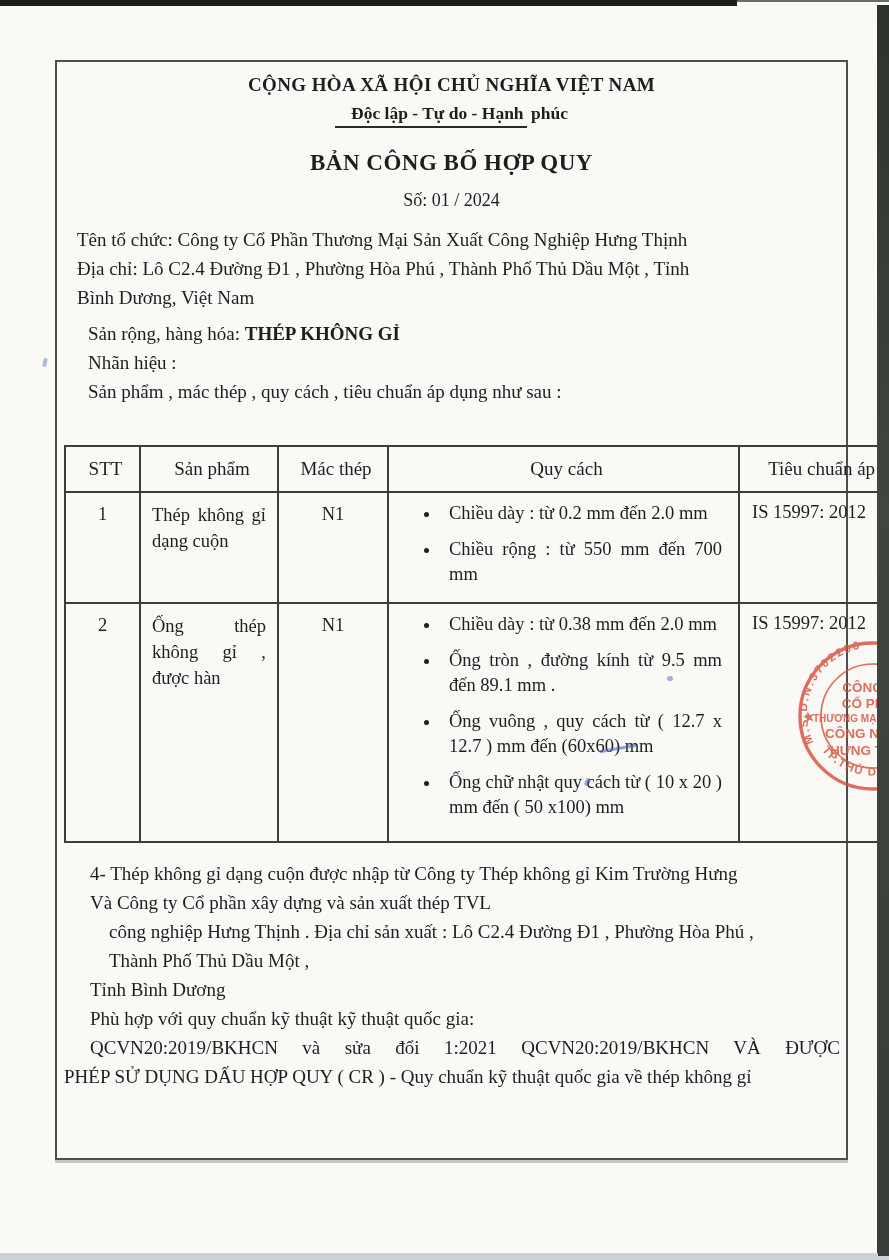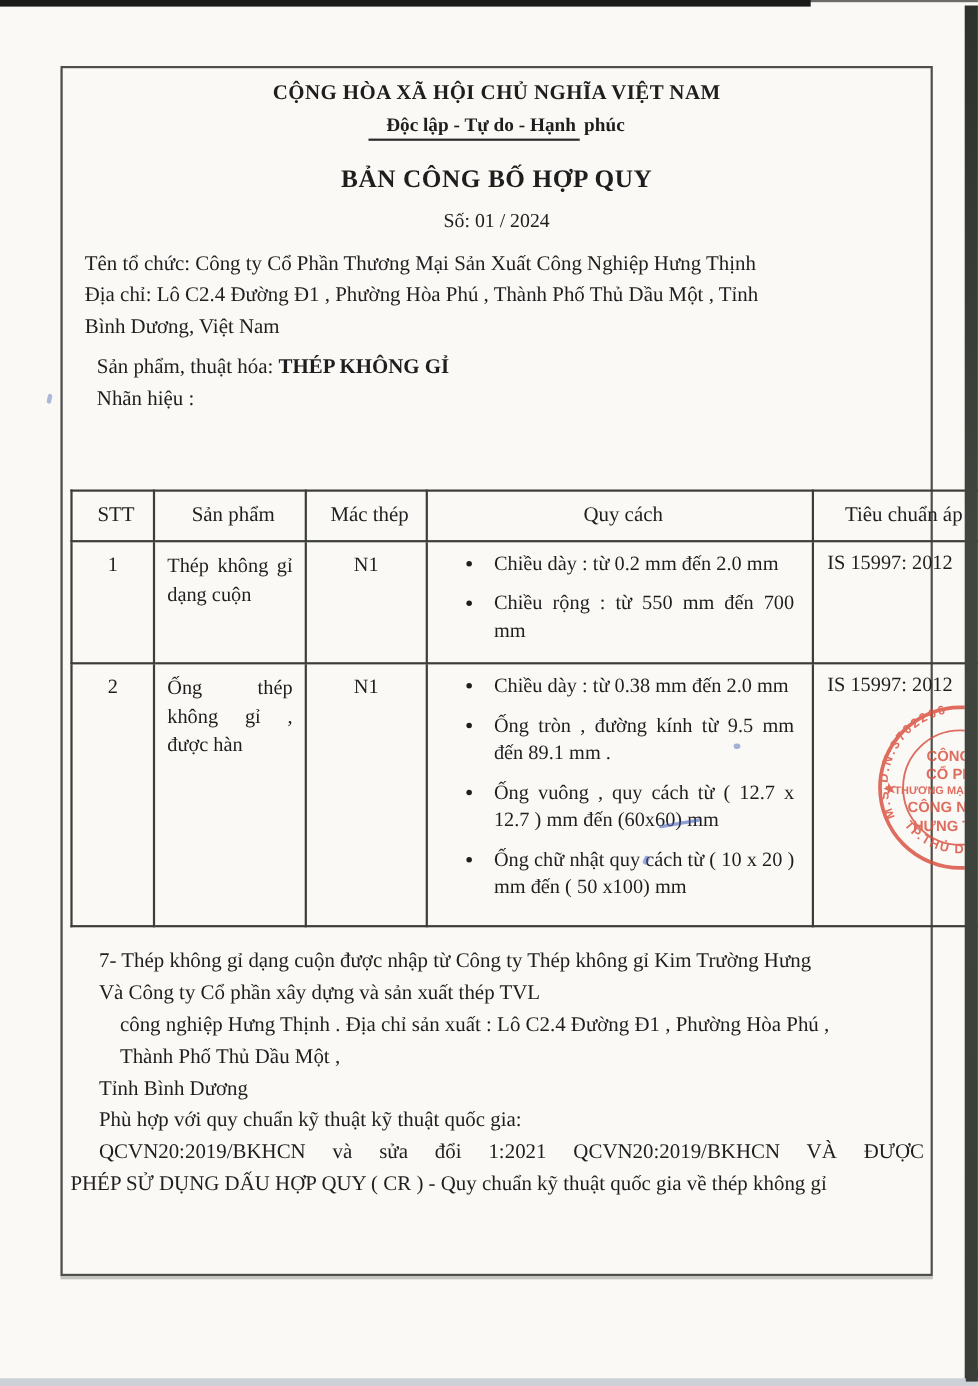--- a/index.html
+++ b/index.html
@@ -97,23 +97,24 @@
 
     <div class="doc-title">BẢN CÔNG BỐ HỢP QUY</div>
 
     <div class="doc-number">Số: 01 / 2024</div>
 
     <div class="info-block">
       <div class="info-line">Tên tổ chức: Công ty Cổ Phần Thương Mại Sản Xuất Công Nghiệp Hưng Thịnh</div>
       <div class="info-line">Địa chỉ: Lô C2.4 Đường Đ1 , Phường Hòa Phú , Thành Phố Thủ Dầu Một , Tỉnh</div>
       <div class="info-line">Bình Dương, Việt Nam</div>
       <div class="info-line info-indent gap-top">
-        <span>Sản phẩm, thuật hóa: </span><span class="bold">THÉP KHÔNG GỈ</span>
+        <span>Sản rộng, hàng hóa: </span><span class="bold">THÉP KHÔNG GỈ</span>
       </div>
       <div class="info-line info-indent">Nhãn hiệu :</div>
+      <div class="info-line info-indent">Sản phẩm , mác thép , quy cách , tiêu chuẩn áp dụng như sau :</div>
     </div>
 
     <table class="spec-table">
       <thead>
         <tr>
           <th class="c-stt">STT</th>
           <th class="c-sp">Sản phẩm</th>
           <th class="c-mt">Mác thép</th>
           <th class="c-qc">Quy cách</th>
           <th class="c-tc">Tiêu chuẩn áp dụng</th>
@@ -143,21 +144,21 @@
               <li>Ống vuông , quy cách từ ( 12.7 x 12.7 ) mm đến (60x60) mm</li>
               <li>Ống chữ nhật quy cách từ ( 10 x 20 ) mm đến ( 50 x100) mm</li>
             </ul>
           </td>
           <td class="c-tc">IS 15997: 2012</td>
         </tr>
       </tbody>
     </table>
 
     <div class="notes-block">
-      <div class="note-line">7-  Thép không gỉ dạng cuộn được nhập từ Công ty Thép không gỉ Kim Trường Hưng</div>
+      <div class="note-line">4-  Thép không gỉ dạng cuộn được nhập từ Công ty Thép không gỉ Kim Trường Hưng</div>
       <div class="note-line">Và Công ty Cổ phần xây dựng và sản xuất thép TVL</div>
       <div class="note-line note-cont">công nghiệp Hưng Thịnh . Địa chỉ sản xuất : Lô C2.4 Đường Đ1 , Phường Hòa Phú ,</div>
       <div class="note-line note-cont">Thành Phố Thủ Dầu Một ,</div>
       <div class="note-line">Tỉnh Bình Dương</div>
       <div class="note-line">Phù hợp với quy chuẩn kỹ thuật kỹ thuật quốc gia:</div>
       <div class="note-line note-justify">QCVN20:2019/BKHCN và sửa đổi 1:2021 QCVN20:2019/BKHCN VÀ ĐƯỢC</div>
       <div class="note-line note-flush">PHÉP SỬ DỤNG DẤU HỢP QUY ( CR ) -  Quy chuẩn kỹ thuật quốc gia về thép không gỉ</div>
     </div>
   </div>
 

